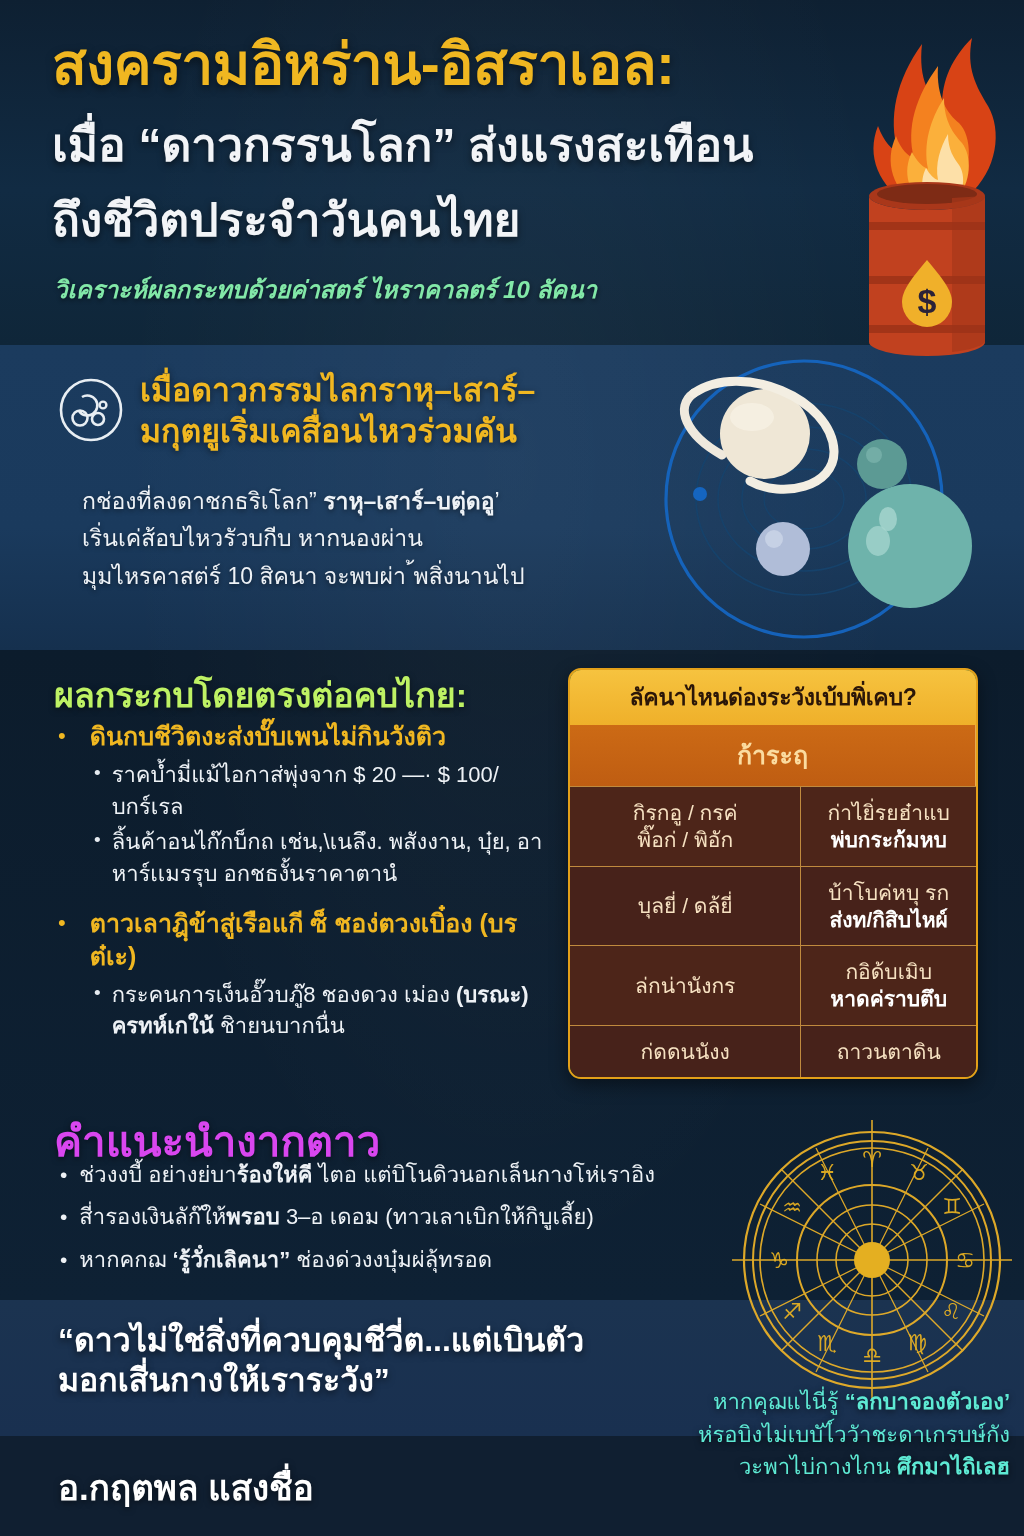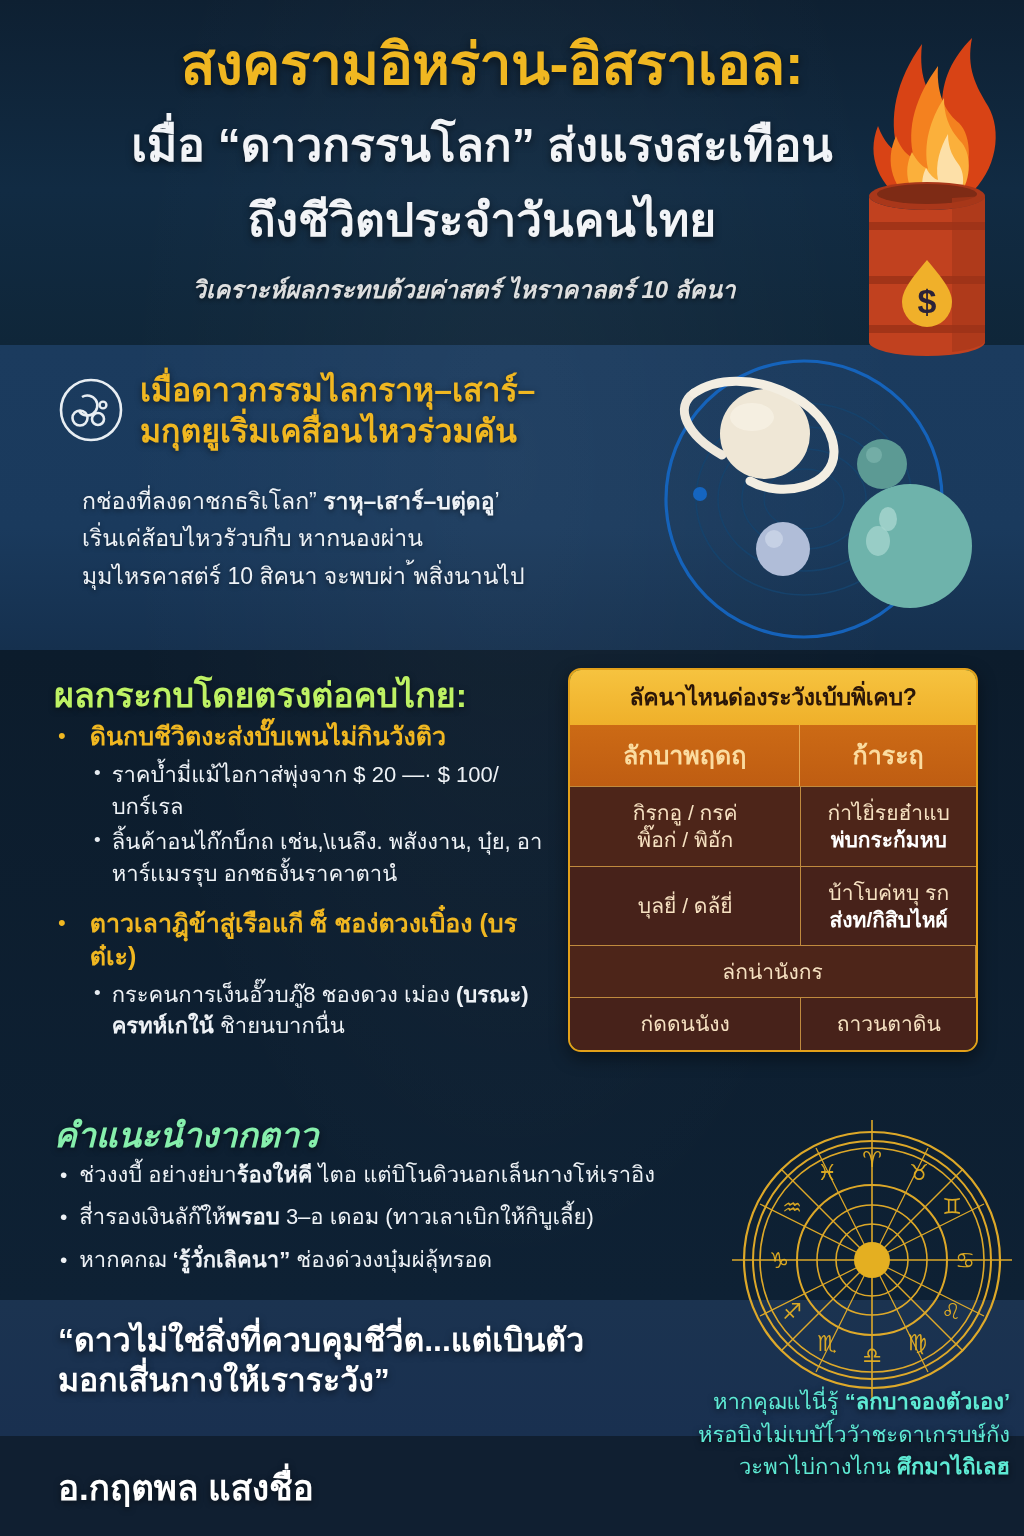--- a/index.html
+++ b/index.html
@@ -17,39 +17,39 @@
   .band-planets{top:345px;height:305px;background:linear-gradient(180deg,#1b3b5e 0%,#1a3a5d 60%,#15304e 100%);}
   .band-main{top:650px;height:650px;background:linear-gradient(180deg,#0c1c2c 0%,#0e2134 100%);}
   .band-quote{top:1300px;height:136px;background:linear-gradient(180deg,#1b3350 0%,#193050 100%);}
   .band-footer{top:1436px;height:100px;background:#101f31;}
 
   
   .vignette{position:absolute;inset:0;pointer-events:none;
     background:radial-gradient(ellipse at 50% 30%, rgba(255,255,255,0.035) 0%, rgba(0,0,0,0) 55%);}
 
   
-  .hero{position:absolute;top:0;left:0;width:1024px;height:345px;text-align:center;}
+  .hero{position:absolute;top:0;left:0;width:1024px;height:345px;}
   .h-title{
     position:absolute;left:52px;top:34px;width:880px;
     font-size:57px;font-weight:bold;color:#f0b721;letter-spacing:-0.5px;line-height:1.06;
     text-shadow:0 3px 8px rgba(0,0,0,.55);
   }
   .h-sub1{
     position:absolute;left:52px;top:118px;width:860px;
     font-size:46px;font-weight:bold;color:#f2f4f7;line-height:1.2;
     text-shadow:0 3px 7px rgba(0,0,0,.5);
   }
   .h-sub2{
     position:absolute;left:52px;top:193px;width:860px;
     font-size:46px;font-weight:bold;color:#f2f4f7;line-height:1.2;
     text-shadow:0 3px 7px rgba(0,0,0,.5);
   }
   .h-kicker{
     position:absolute;left:54px;top:270px;width:820px;
-    font-size:24px;font-style:italic;font-weight:bold;color:#e5e5e5;opacity:.97;
+    font-size:24px;font-style:italic;font-weight:bold;color:#86efac;opacity:.97;
     text-shadow:0 2px 5px rgba(0,0,0,.5);
   }
 
   
   .barrel-wrap{position:absolute;left:838px;top:10px;width:180px;height:350px;}
   .flame{position:absolute;left:0;top:0;width:180px;height:200px;}
   .barrel{position:absolute;left:24px;top:170px;width:130px;height:180px;}
 
   
   .sec2{position:absolute;top:345px;left:0;width:1024px;height:305px;}
@@ -110,23 +110,22 @@
     display:flex;align-items:center;justify-content:center;
   }
   .trow>div:first-child{flex:1.32;border-right:1px solid #c08a3e;}
   .trow .bd{font-weight:bold;color:#ffffff;}
   .trow-a{background:#4d2519;}
   .trow-b{background:#47221a;}
 
   
   .adv-head{
     position:absolute;left:54px;top:458px;width:560px;
-    color:#86efac;font-size:34px;font-weight:bold;
+    color:#d946ef;font-size:42px;font-weight:bold;
     text-shadow:0 2px 6px rgba(0,0,0,.5);
-    font-style:italic;
   }
   .adv-list{position:absolute;left:60px;top:510px;width:700px;}
   .ab{display:flex;gap:12px;margin-bottom:12px;}
   .ab .dot{color:#eef2f6;font-size:21px;line-height:1.4;flex:0 0 auto;}
   .ab .tx{color:#eef2f6;font-size:22px;line-height:1.38;}
   .ab .tx .bd{font-weight:bold;}
 
   
   .zodiac{position:absolute;right:12px;top:470px;width:280px;height:280px;opacity:.95;}
 
@@ -273,21 +272,20 @@
       </div>
       <div class="b2">
         <span class="dot">•</span>
         <span class="tx"><span>กระคนการเง็นอั๊วบภู๊8 ชองดวง เม่อง </span><span class="bd">(บรณะ) ครทห์เกใน้</span><span> ชิายนบากนื่น</span></span>
       </div>
     </div>
 
     <div class="tbl">
       <div class="tbl-title">ลัคนาไหนด่องระวังเบ้บพิ่เคบ?</div>
       <div class="tbl-hrow">
-        <div>ลักบาพฤดฤ</div>
         <div>ก้าระฤ</div>
       </div>
 
       <div class="trow trow-a">
         <div style="white-space:pre-line">กิรกอู / กรค่
 พิ๊อก่ / พิอัก</div>
         <div>
           <span style="display:block">
             <span>ก่าไยิ่รยฮ๋าแบ</span><br>
             <span class="bd">พ่บกระก้มหบ</span>
@@ -300,20 +298,26 @@
         <div>
           <span style="display:block">
             <span>บ้าโบค่หบุ รก</span><br>
             <span class="bd">ส่งท/กิสิบไหผ์</span>
           </span>
         </div>
       </div>
 
       <div class="trow trow-a">
         <div style="white-space:pre-line">ล่กน่านังกร</div>
+        <div>
+          <span style="display:block">
+            <span>กอิด้บเมิบ</span><br>
+            <span class="bd">หาดค่ราบตึบ</span>
+          </span>
+        </div>
       </div>
 
       <div class="trow trow-b">
         <div style="white-space:pre-line">ก่ดดนนังง</div>
         <div>
           <span>ถาวนตาดิน</span>
         </div>
       </div>
     </div>
 

